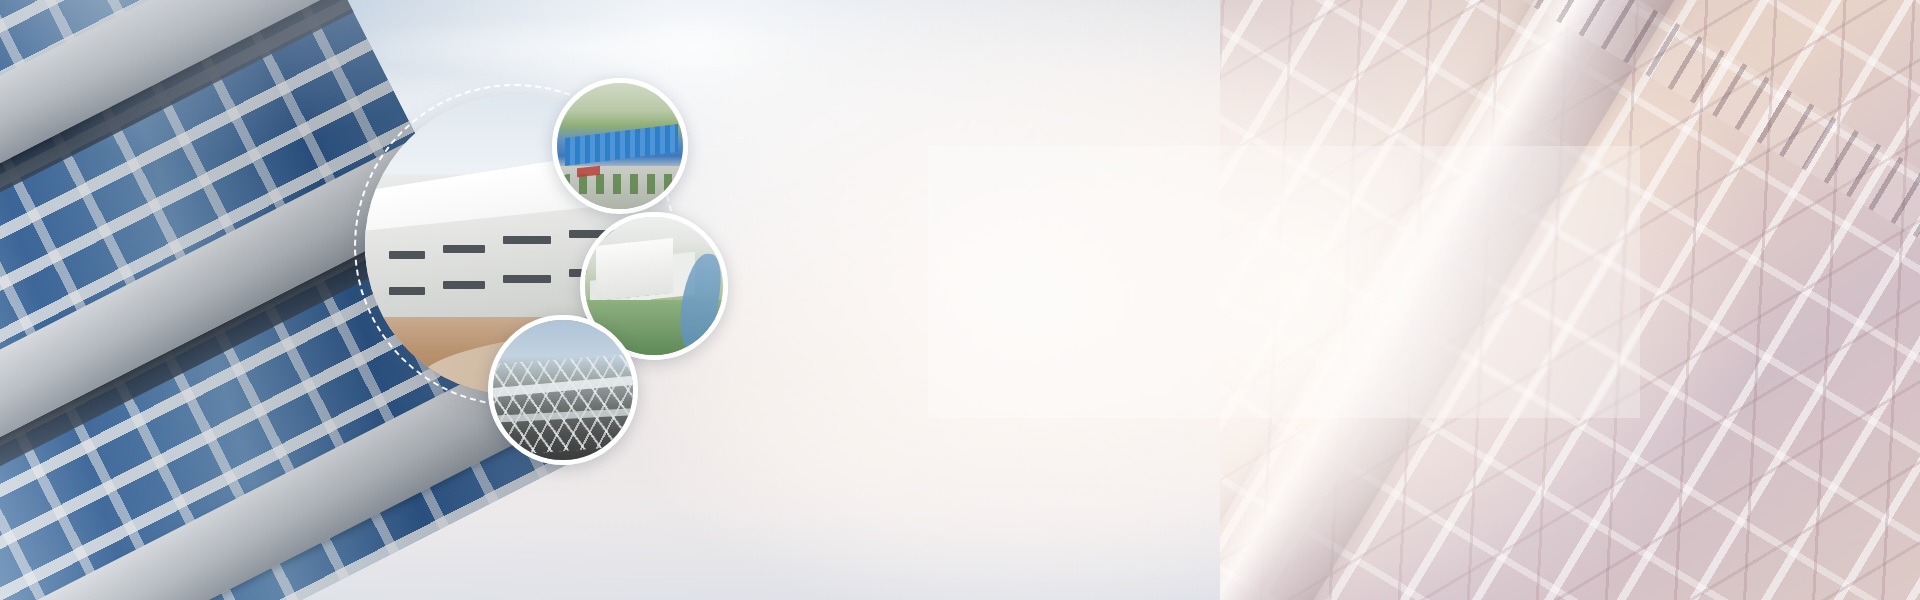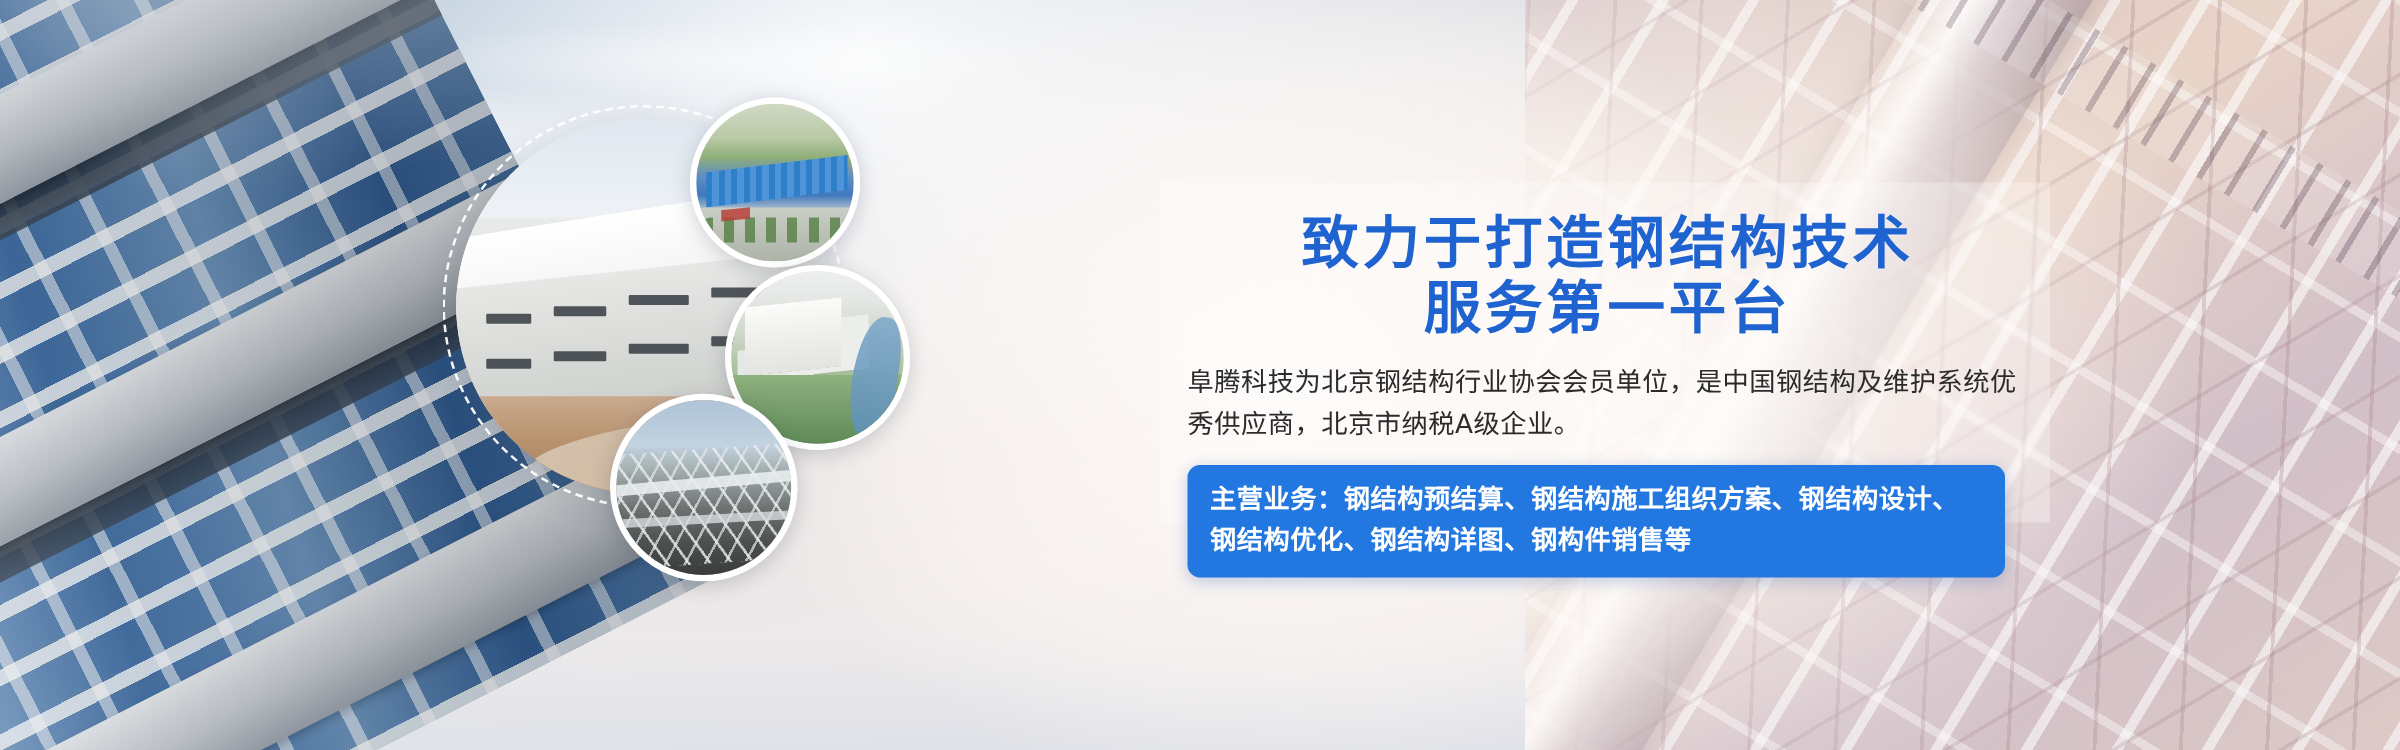--- a/index.html
+++ b/index.html
@@ -397,26 +397,14 @@
         <div class="grid"></div>
         <div class="beam"></div>
         <div class="beam2"></div>
       </div>
     </div>
 
   </div>
 
   <div class="card"></div>
 
-  <div class="text-block">
-
-    <h1 class="headline">
-      <span>致力于打造钢结构技术</span>
-      <span class="l2">服务第一平台</span>
-    </h1>
-
-    <p class="desc">阜腾科技为北京钢结构行业协会会员单位，是中国钢结构及维护系统优秀供应商，北京市纳税A级企业。</p>
-
-    <div class="biz">主营业务：钢结构预结算、钢结构施工组织方案、钢结构设计、钢结构优化、钢结构详图、钢构件销售等</div>
-
-  </div>
 
 </div>
 
 </body></html>

